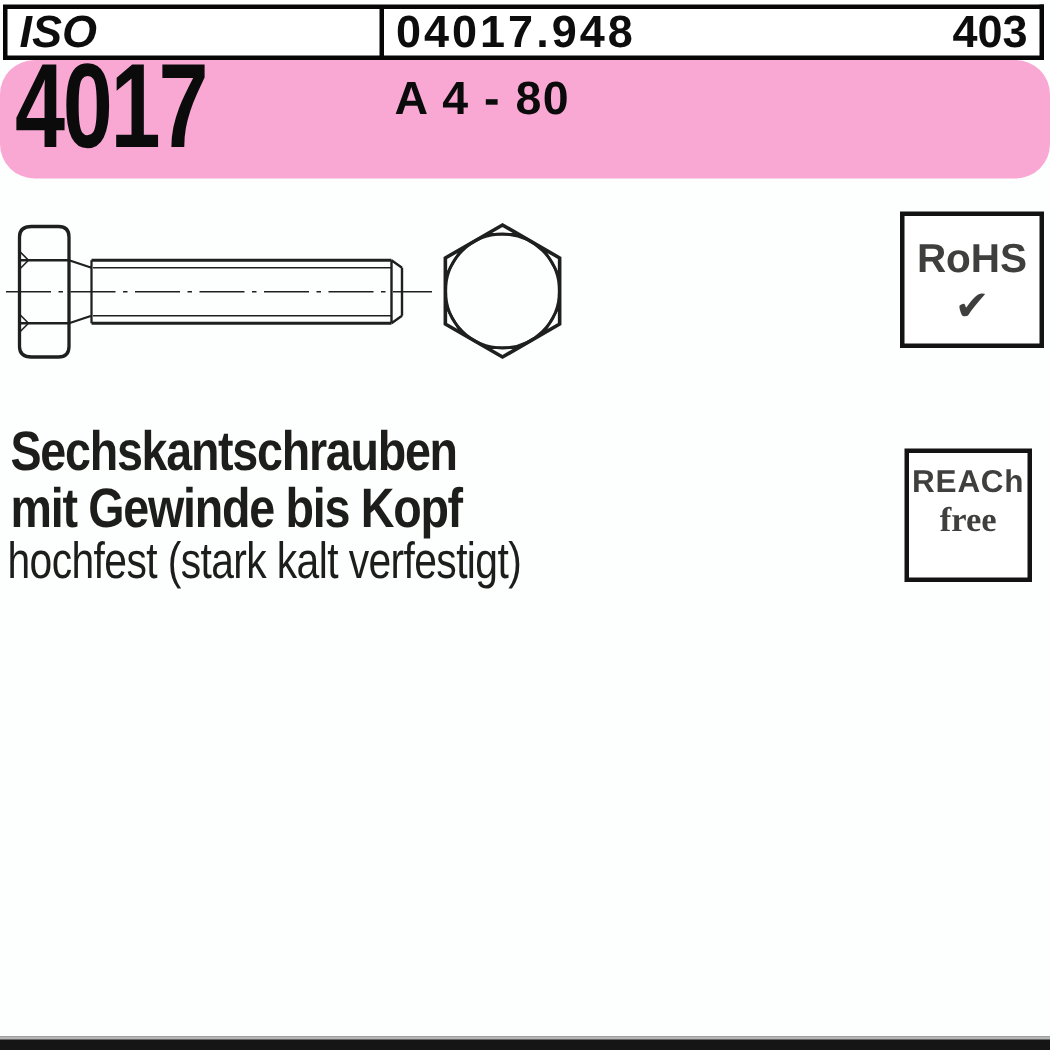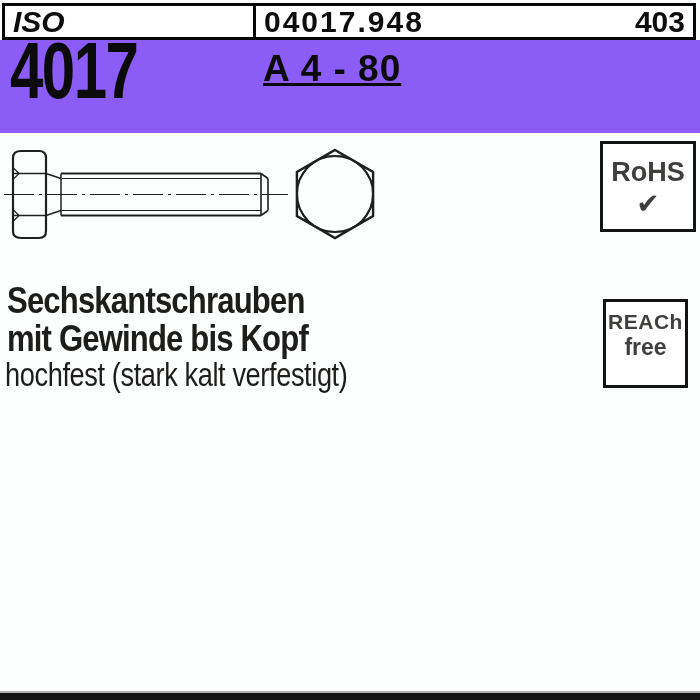--- a/index.html
+++ b/index.html
@@ -10,38 +10,38 @@
     -webkit-font-smoothing:antialiased;
   }
   
   .topbar{position:absolute;left:2px;top:3px;width:694px;height:37px;display:flex;}
   .tcell{box-sizing:border-box;border:3px solid #060606;background:#ffffff;
          display:flex;align-items:center;font-size:30px;font-weight:bold;color:#0d0d0d;}
   .tcell-left{width:254px;padding-left:8px;font-style:italic;}
   .tcell-right{flex:1;border-left:none;padding:0 8px;justify-content:space-between;}
   .artnum{letter-spacing:2px;}
   
-  .banner{position:absolute;left:0;top:40px;width:700px;height:93px;background:#8b5cf6;}
+  .banner{position:absolute;left:0;top:40px;width:700px;height:79px;background:#f9a8d4;border-radius:23px;}
   .din{position:absolute;left:10px;top:-11px;font-size:80px;line-height:83px;font-weight:bold;
        color:#0b0b0b;display:inline-block;transform:scaleX(0.75);transform-origin:0 50%;
        letter-spacing:-2px;}
-  .material{position:absolute;left:263px;top:10px;font-size:37px;line-height:1;
-            font-weight:bold;color:#0b0b0b;letter-spacing:1px;text-decoration:underline;}
+  .material{position:absolute;left:263px;top:10px;font-size:31px;line-height:1;
+            font-weight:bold;color:#0b0b0b;letter-spacing:1px;}
   
   .drawing{position:absolute;left:0;top:140px;}
   
   .badge{position:absolute;box-sizing:border-box;border:3px solid #131313;background:#fff;
          text-align:center;color:#3f3f3e;font-weight:bold;}
   .badge-rohs{left:600px;top:141px;width:96px;height:91px;}
   .rohs-label{margin-top:15px;font-size:27px;line-height:1;}
   .rohs-check{margin-top:4px;font-size:28px;line-height:1;}
   .badge-reach{left:603px;top:251px;width:85px;height:89px;padding-top:7px;margin-top:48px;}
   .reach-l1{font-size:21px;line-height:25px;letter-spacing:0.5px;}
   .reach-l2{font-size:24px;line-height:27px;}
-  .reach-l3{font-size:23px;line-height:26px;}
+  .reach-l3{font-size:23px;line-height:26px;font-family:Liberation Serif, serif;}
   
   .desc{position:absolute;left:7px;top:0;color:#1d1d1b;white-space:nowrap;}
   .title-line{font-weight:bold;font-size:37px;line-height:1;letter-spacing:-1px;
               display:inline-block;transform:scaleX(0.84);transform-origin:0 0;}
   .t1{top:282px;}
   .t2{top:320px;}
   .subtitle-line{font-weight:normal;font-size:34px;line-height:1;letter-spacing:-0.5px;
               display:inline-block;transform:scaleX(0.80);transform-origin:0 0;}
   .t3{top:357px;left:5px;}
   

